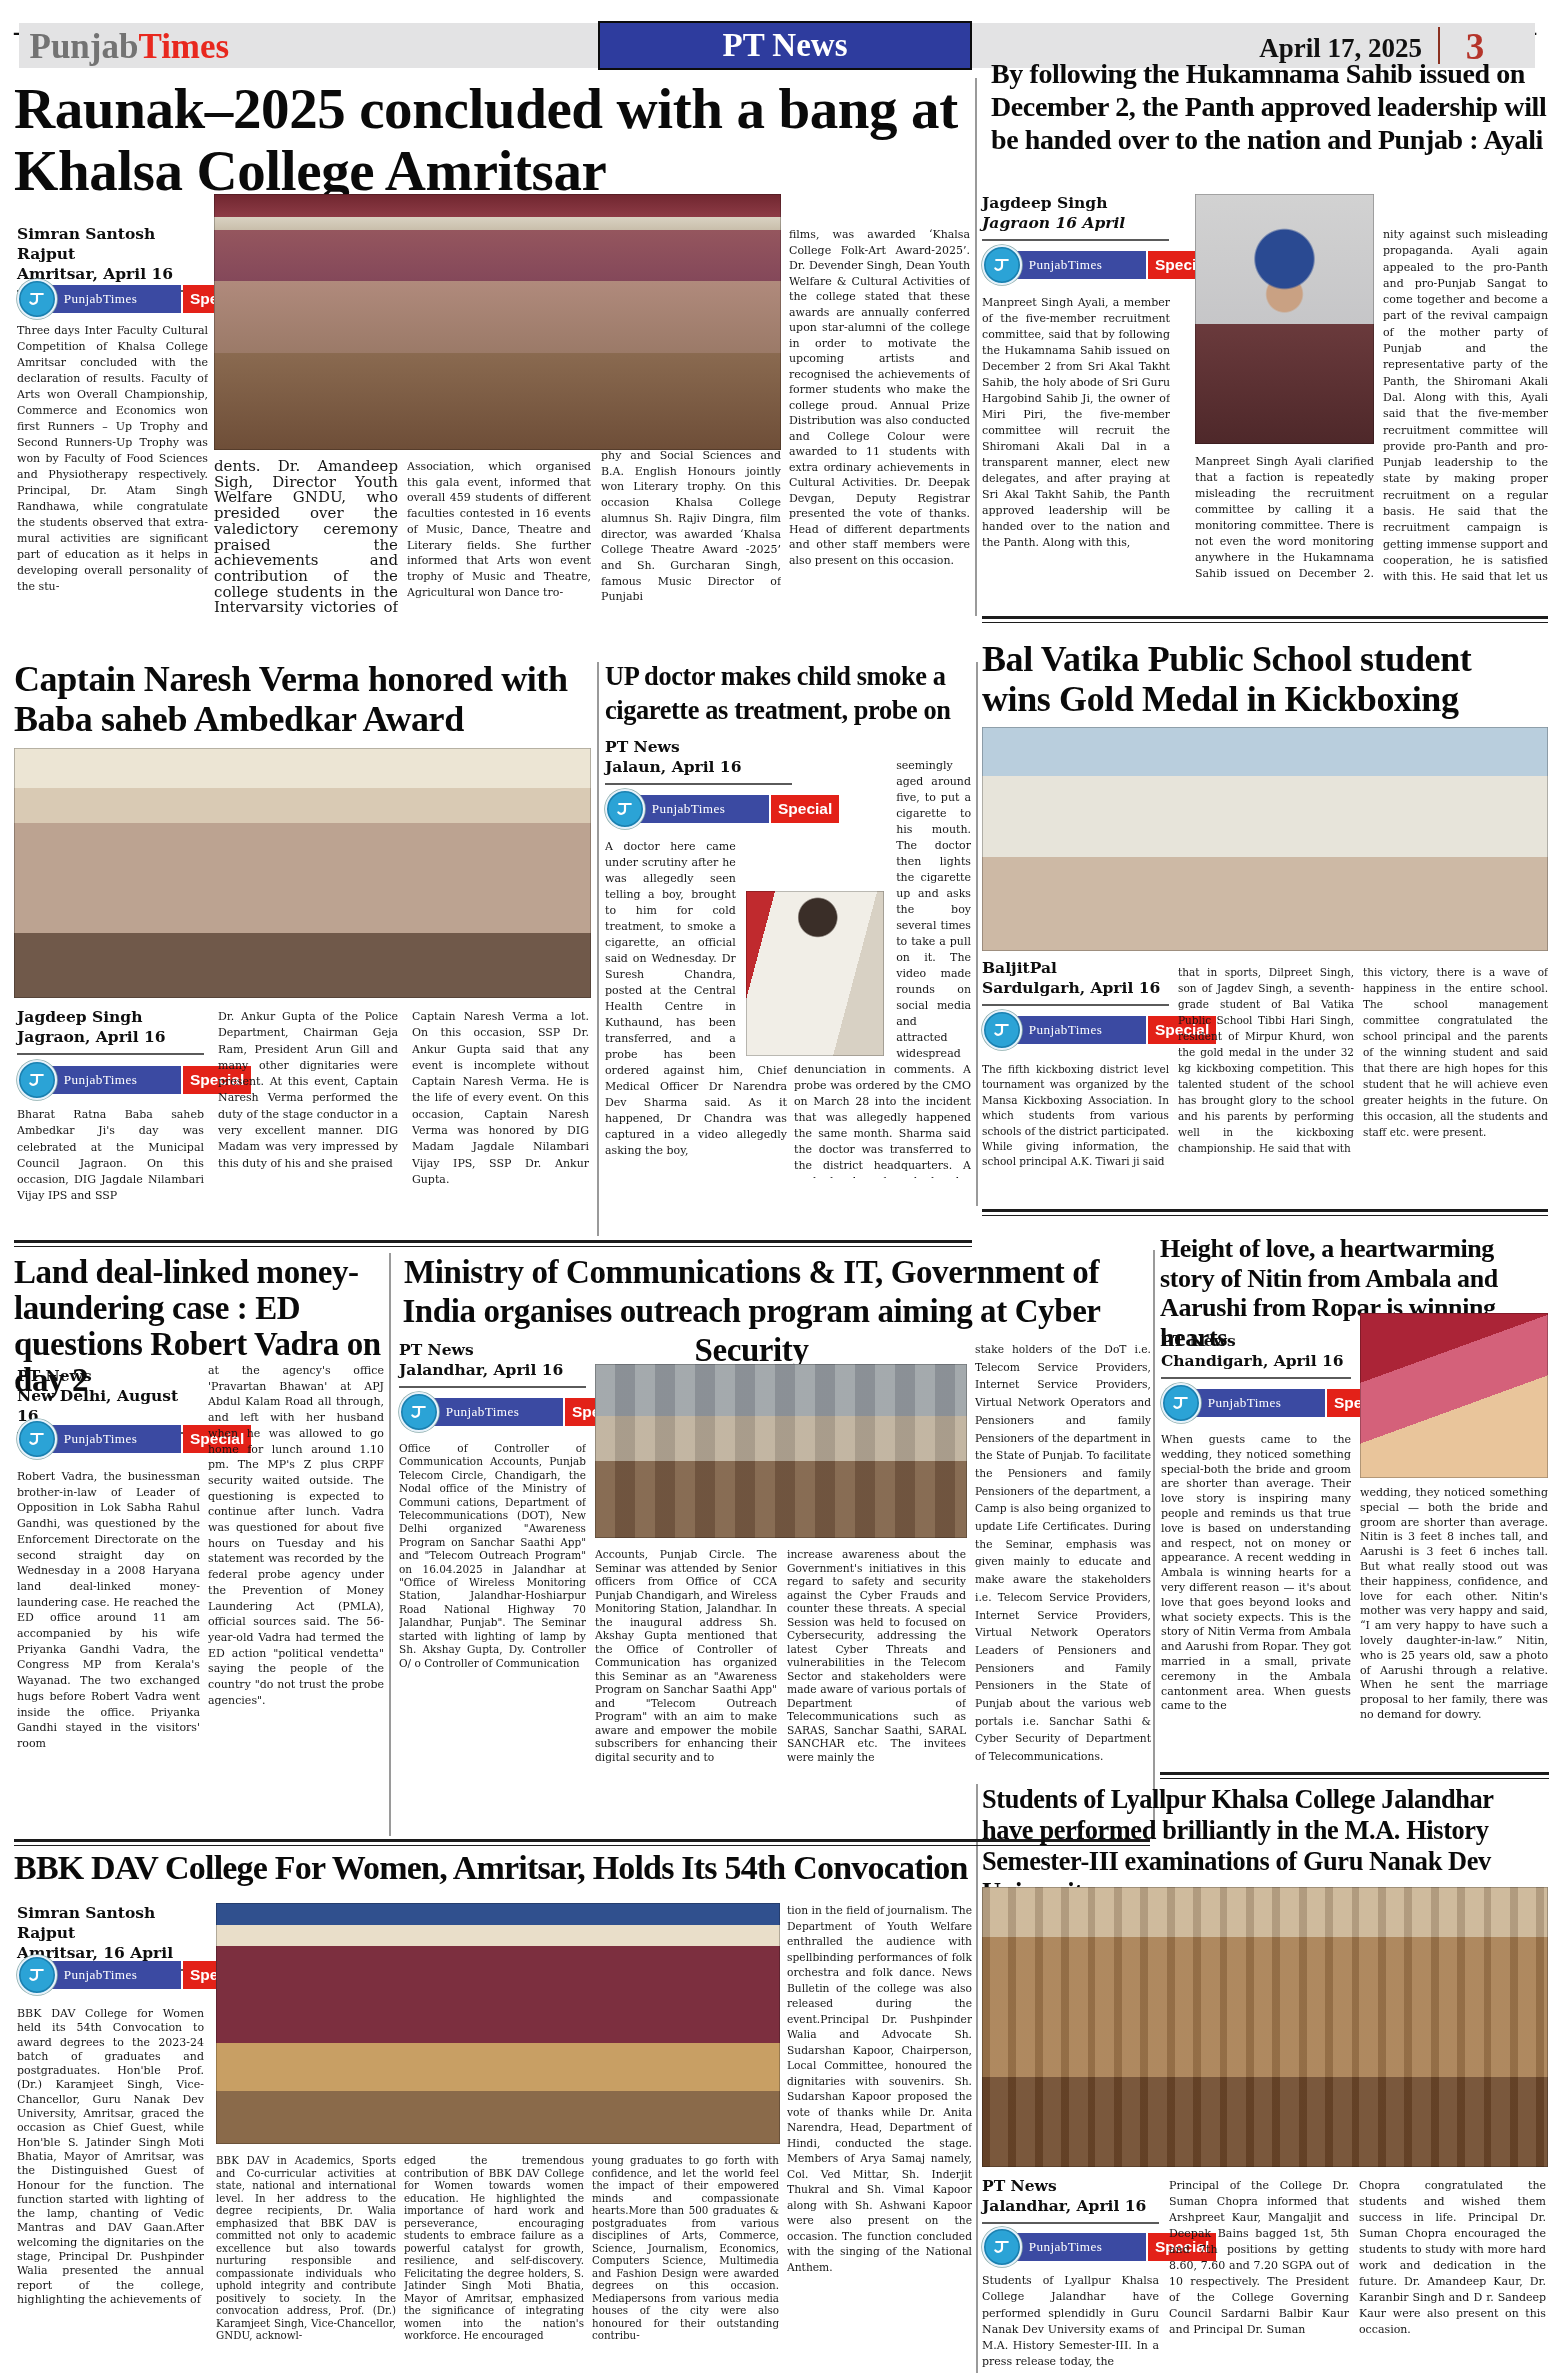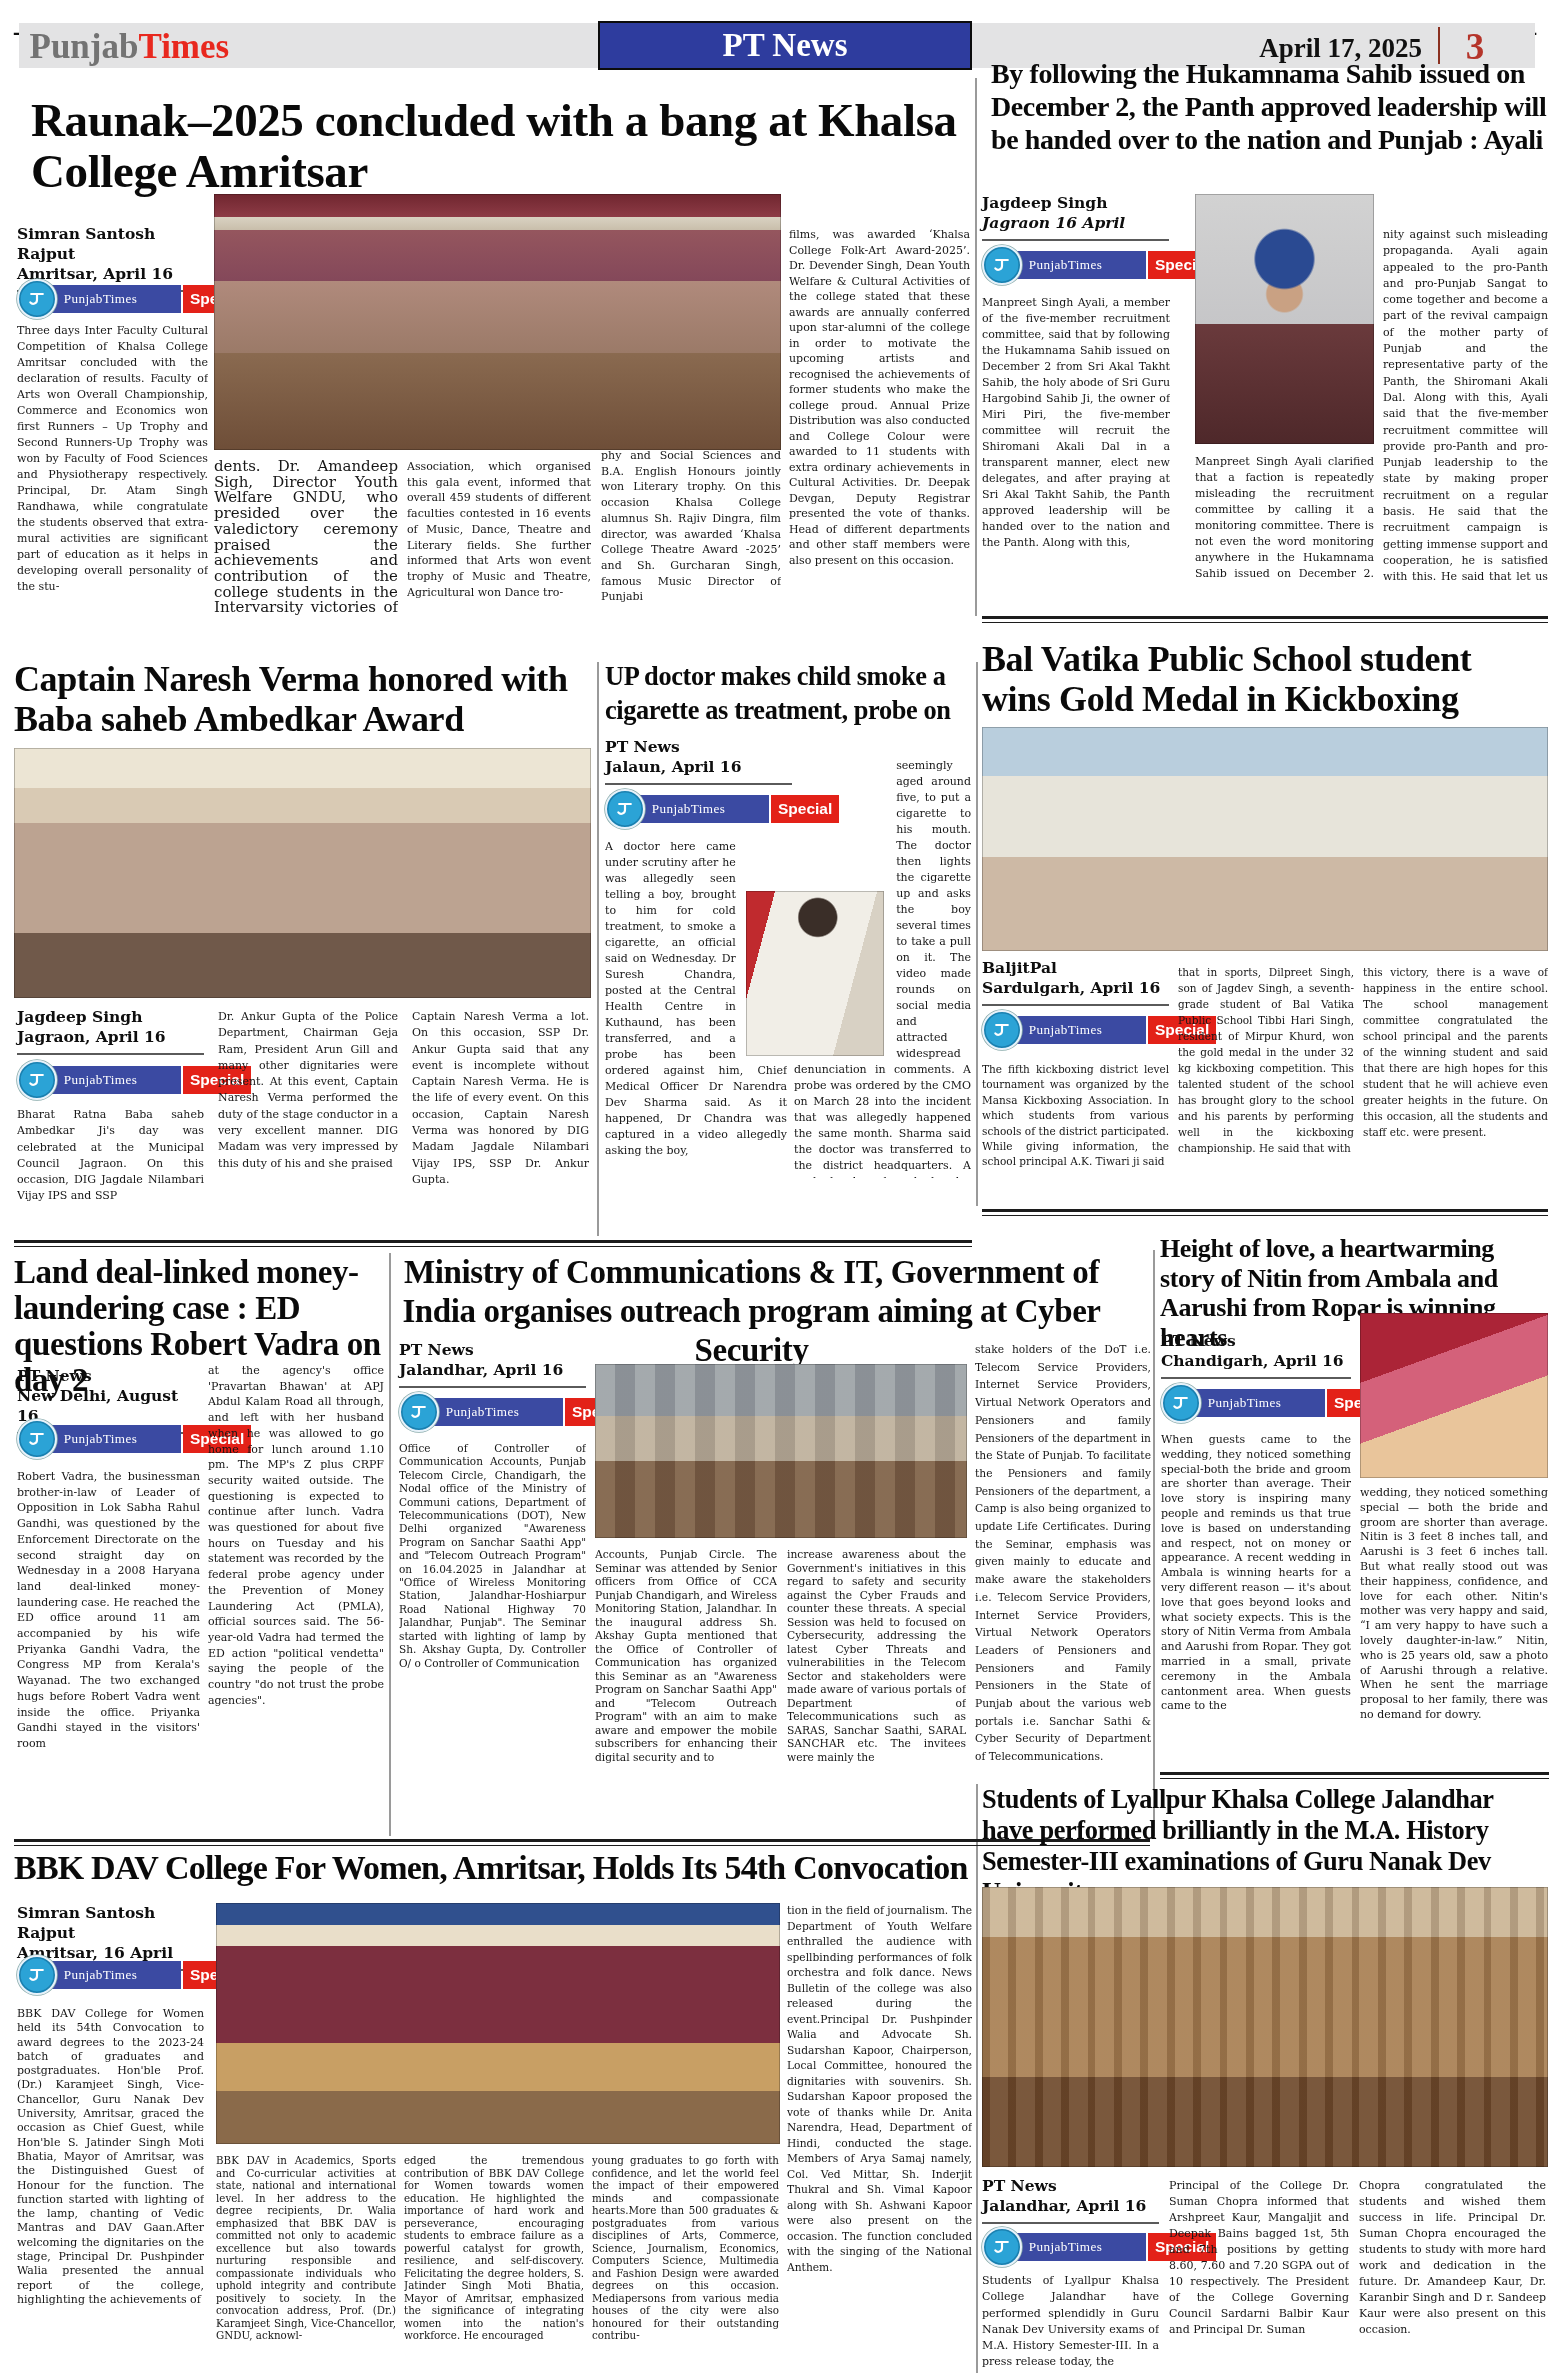--- a/index.html
+++ b/index.html
@@ -74,21 +74,21 @@
   <div class="vrule" style="left:389px;top:1253px;height:583px;"></div>
   <div class="vrule" style="left:1153px;top:1250px;height:586px;"></div>
   <div class="vrule" style="left:976px;top:1784px;height:589px;"></div>
   <div class="hrule2" style="left:982px;top:616px;width:566px;"></div>
   <div class="hrule2" style="left:982px;top:1209px;width:566px;"></div>
   <div class="hrule2" style="left:14px;top:1240px;width:958px;"></div>
   <div class="hrule2" style="left:1160px;top:1772px;width:389px;"></div>
   <div class="hrule2" style="left:14px;top:1839px;width:1136px;"></div>
 
   <section>
-    <h1 class="abs headline" style="left:14px;top:78px;width:958px;font-size:47px;margin:17px;">Raunak–2025 concluded with a bang at Khalsa College Amritsar</h1>
+    <h1 class="abs headline" style="left:14px;top:78px;width:958px;font-size:57px;margin:0;">Raunak–2025 concluded with a bang at Khalsa College Amritsar</h1>
     <div class="abs byline" style="left:17px;top:224px;width:191px;">
       <span style="display:block;">Simran Santosh Rajput</span>
       <span style="display:block;">Amritsar, April 16</span>
       <span class="b-rule"></span>
     </div>
     <div class="pt-badge" style="left:17px;top:281px;">
       <span class="pt-circle">
         <svg width="20" height="20" viewBox="0 0 24 24">
             <path d="M5 6 H19 M12 6 V13 a4.5 4.5 0 0 1 -8 3" stroke="#ffffff" fill="none" stroke-width="2.6" stroke-linecap="round"></path>
           </svg>

